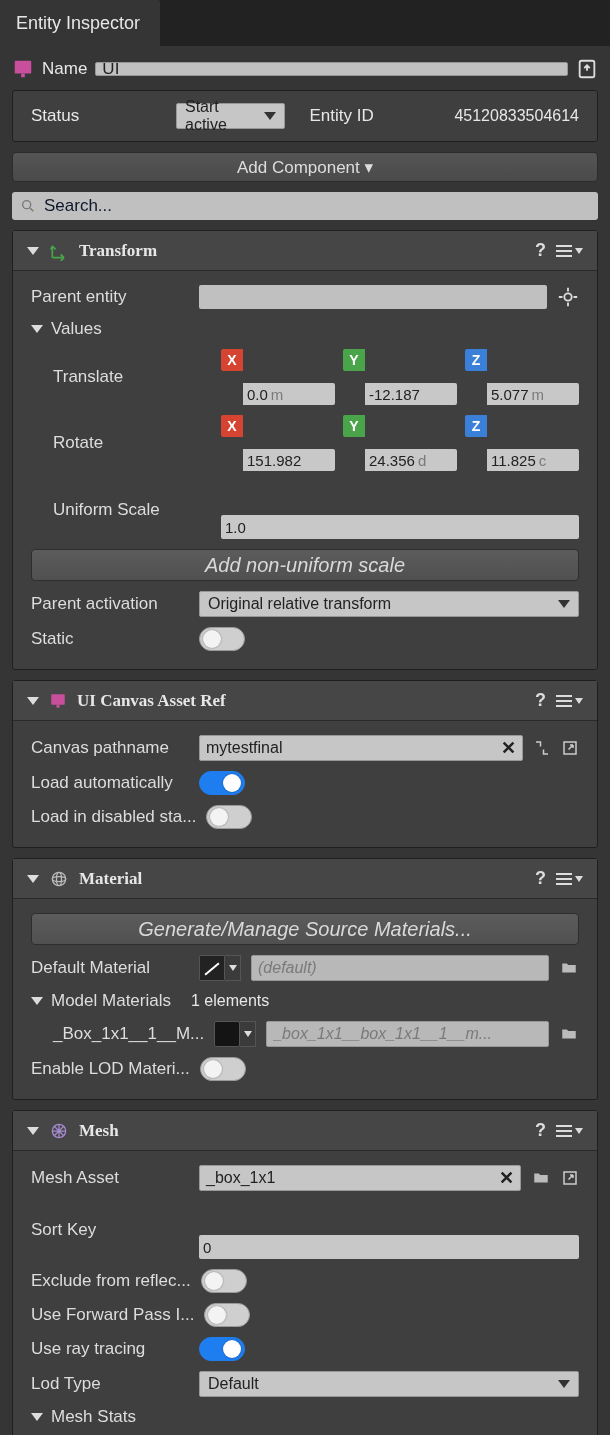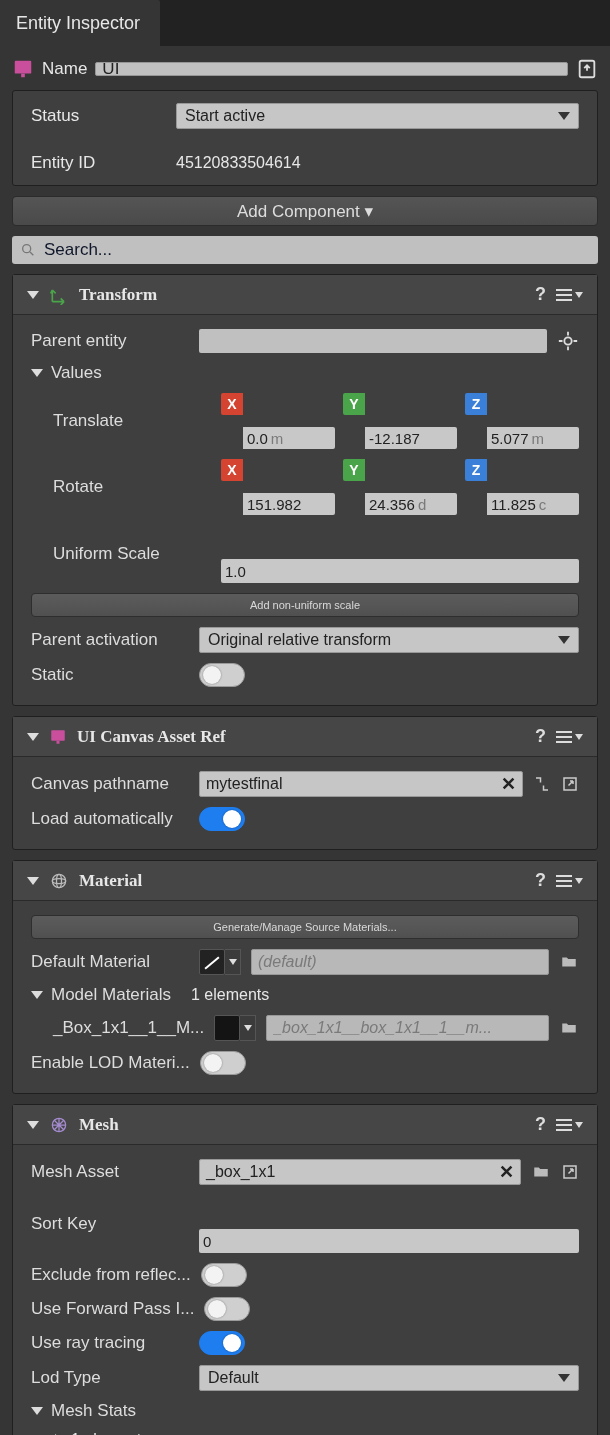--- a/index.html
+++ b/index.html
@@ -25,21 +25,21 @@
   .tab{background:var(--panel);height:46px;display:flex;align-items:center;padding:0 20px 0 16px;font-size:18px;border-top-right-radius:2px;}
   .body{padding:12px;display:flex;flex-direction:column;gap:10px;}
   .namerow{display:flex;align-items:center;gap:8px;}
   .easel{width:22px;height:22px;}
   .label{font-size:17px;color:var(--text);}
   input.txt, .txt{
     background:var(--input);color:var(--inputtxt);border:1px solid #969696;
     height:14px;font-size:17px;padding:0 6px;border-radius:2px;flex:1;
   }
   .pin{width:22px;height:22px;}
-  .card{background:var(--panel2);border:1px solid var(--border);border-radius:3px;padding:12px 18px;display:flex;flex-direction:column;gap:24px;}
+  .card{background:var(--panel2);border:1px solid var(--border);border-radius:3px;padding:12px 18px;display:flex;flex-direction:row;gap:24px;}
   .row{display:flex;align-items:center;gap:10px;}
   .rowlabel{width:135px;font-size:17px;}
   .btn{
     background:linear-gradient(#555,#4a4a4a);
     border:1px solid #2b2b2b;border-radius:4px;height:30px;
     display:flex;align-items:center;justify-content:center;font-size:17px;color:#ddd;
     cursor:pointer;
   }
   .search{
     background:var(--input);border-radius:3px;height:28px;display:flex;align-items:center;
@@ -65,21 +65,21 @@
   .entitybox{background:#c0c0c0;height:24px;flex:1;border-radius:2px;}
   .target{width:22px;height:22px;}
   .xyz{display:flex;gap:8px;flex:1;}
   .xyzcell{display:flex;flex:1;min-width:0;}
   .axis{width:22px;height:22px;display:flex;align-items:center;justify-content:center;color:#fff;font-size:14px;font-weight:600;border-radius:2px 0 0 2px;}
   .axis.x{background:var(--red);}
   .axis.y{background:var(--green);}
   .axis.z{background:var(--bluexyz);}
   .numbox{background:#c8c8c8;color:#222;height:22px;flex:1;display:flex;align-items:center;padding:0 4px;border-radius:0 2px 2px 0;font-size:15px;min-width:0;overflow:hidden;white-space:nowrap;margin-top:34px;}
   .unit{color:#7a7a7a;margin-left:3px;}
-  .widebtn{background:linear-gradient(#5c5c5c,#505050);border:1px solid #2e2e2e;border-radius:4px;height:24px;display:flex;align-items:center;justify-content:center;font-size:11px;color:#d9d9d9;}
+  .widebtn{background:linear-gradient(#5c5c5c,#505050);border:1px solid #2e2e2e;border-radius:4px;height:32px;display:flex;align-items:center;justify-content:center;font-size:20px;color:#d9d9d9;font-style:italic;}
   .sel{background:#c6c6c6;color:#222;height:26px;flex:1;display:flex;align-items:center;justify-content:space-between;padding:0 8px;border-radius:2px;border:1px solid #989898;font-size:16px;}
   .chev{width:0;height:0;border-left:6px solid transparent;border-right:6px solid transparent;border-top:8px solid #333;}
   .toggle{width:46px;height:24px;background:#cfcfcf;border-radius:12px;position:relative;cursor:pointer;border:1px solid #9a9a9a;}
   .toggle.on{background:var(--blue);border-color:var(--blue);}
   .knob{width:18px;height:18px;background:#fff;border-radius:50%;position:absolute;top:2px;left:3px;box-shadow:0 0 2px rgba(0,0,0,.4);}
   .toggle.on .knob{left:auto;right:3px;}
   .toggle.off .knob{background:#f3f3f3;}
   .ellip{white-space:nowrap;overflow:hidden;text-overflow:ellipsis;}
   .clearable{background:#c6c6c6;color:#222;height:26px;display:flex;align-items:center;padding:0 6px;border-radius:2px;border:1px solid #989898;font-size:16px;gap:6px;flex:1;}
   .xicon{font-size:18px;font-weight:600;}
@@ -279,20 +279,26 @@
               <rect x="4" y="4" width="16" height="16"></rect>
               <path d="M10 14l6-6m0 0h-4m4 0v4"></path>
             </svg>
         </div>
         <div class="row">
           <div class="proplabel">Load automatically</div>
           <div class="toggle on">
               <div class="knob"></div>
             </div>
         </div>
+        <div class="row">
+          <div class="proplabel ellip">Load in disabled sta...</div>
+          <div class="toggle off">
+              <div class="knob"></div>
+            </div>
+        </div>
       </div>
     </div>
 
     <div class="component">
       <div class="chead">
         <span class="tri"></span>
         <svg width="20" height="20" viewBox="0 0 24 24" fill="none" stroke="#bbb" stroke-width="1.5">
             <circle cx="12" cy="12" r="8"></circle>
             <ellipse cx="12" cy="12" rx="8" ry="3"></ellipse>
             <ellipse cx="12" cy="12" rx="3" ry="8"></ellipse>

